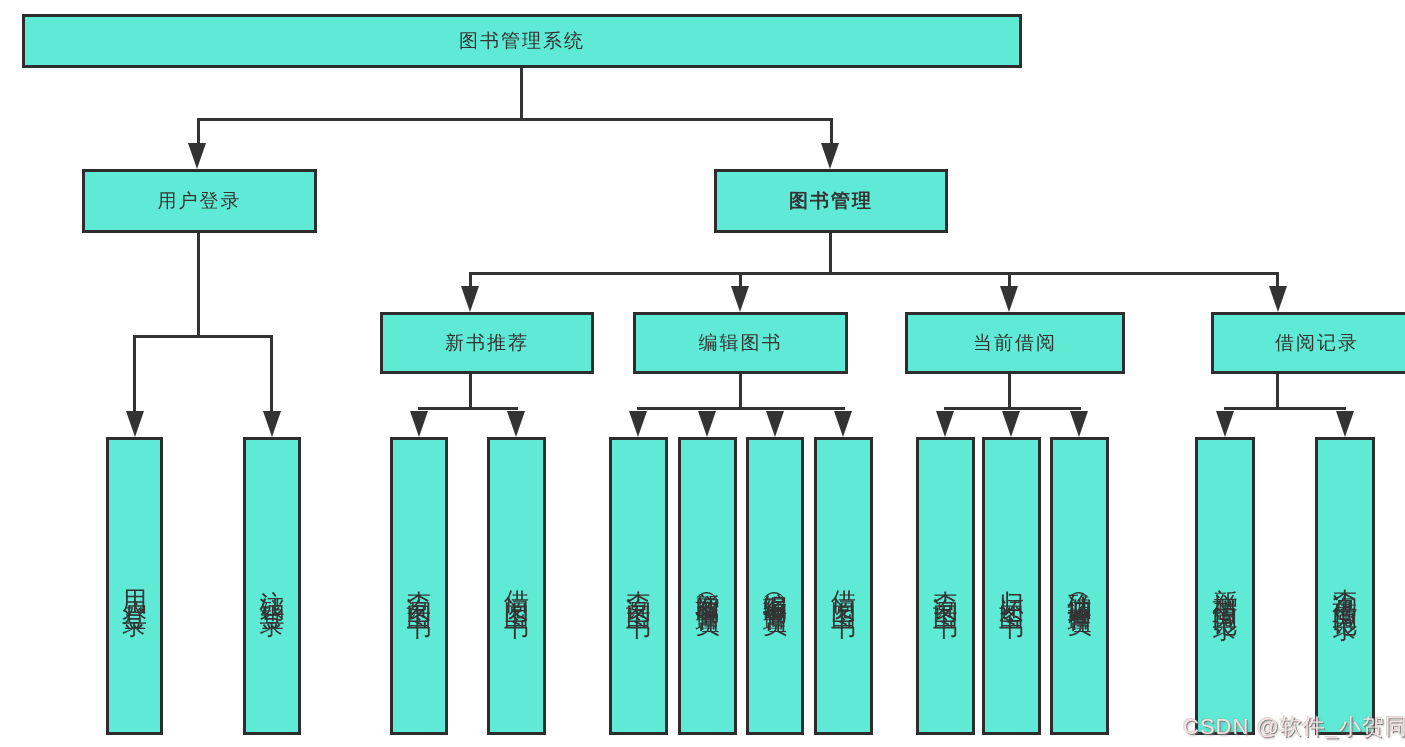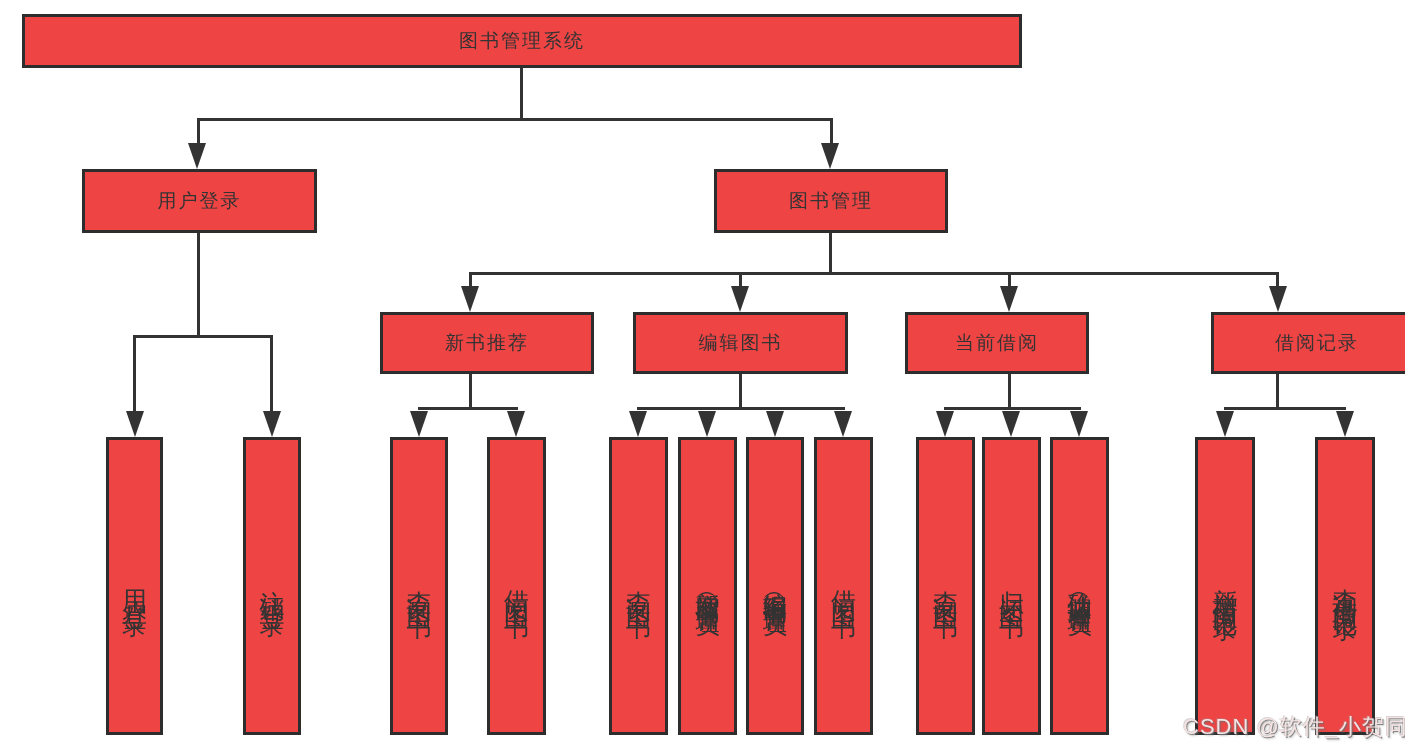--- a/index.html
+++ b/index.html
@@ -1,21 +1,21 @@
 <!DOCTYPE html>
 <html><head>
 <meta charset="utf-8">
 <style>
   html,body{margin:0;padding:0;}
   body{
     width:1405px;height:747px;position:relative;background:#ffffff;
     font-family:"Liberation Sans","DejaVu Sans",sans-serif;overflow:hidden;
   }
   .box{
-    position:absolute;background:#ef4444;border:3px solid #2d2d2d;box-sizing:border-box;
+    position:absolute;background:#5eead4;border:3px solid #2d2d2d;box-sizing:border-box;
     display:flex;align-items:center;justify-content:center;color:#333;
   }
   .hlabel{font-size:19px;letter-spacing:2px;white-space:nowrap;}
   .leaf{
     writing-mode:vertical-rl;text-orientation:mixed;
     font-size:25px;letter-spacing:8px;line-height:1;
   }
   .leaf.mid{letter-spacing:6px;}
   .leaf.tight{letter-spacing:3px;font-size:24px;}
   .vline{position:absolute;width:3px;background:#333;}
@@ -32,27 +32,27 @@
                 -1px -1px 0 rgba(160,150,150,.4);
   }
 </style>
 </head>
 <body>
 
 <div class="box hlabel" style="left:22px;top:14px;width:1000px;height:54px;">图书管理系统</div>
 
 <div class="box hlabel" style="left:82px;top:169px;width:235px;height:64px;">用户登录</div>
 
-<div class="box hlabel" style="left:714px;top:169px;width:234px;height:64px;">图书管理</div>
+<div class="box hlabel" style="left:714px;top:169px;width:234px;height:64px;font-weight:bold;">图书管理</div>
 
 <div class="box hlabel" style="left:380px;top:312px;width:214px;height:62px;">新书推荐</div>
 
 <div class="box hlabel" style="left:633px;top:312px;width:215px;height:62px;">编辑图书</div>
 
-<div class="box hlabel" style="left:905px;top:312px;width:184px;height:62px;">当前借阅</div>
+<div class="box hlabel" style="left:905px;top:312px;width:220px;height:62px;">当前借阅</div>
 
 <div class="box hlabel" style="left:1211px;top:312px;width:212px;height:62px;">借阅记录</div>
 
 <div class="box leaf" style="left:106px;top:437px;width:57px;height:298px;">用户登录</div>
 
 <div class="box leaf" style="left:243px;top:437px;width:58px;height:298px;">注销登录</div>
 
 <div class="box leaf" style="left:390px;top:437px;width:58px;height:298px;">查询图书</div>
 
 <div class="box leaf" style="left:487px;top:437px;width:59px;height:298px;">借阅图书</div>

